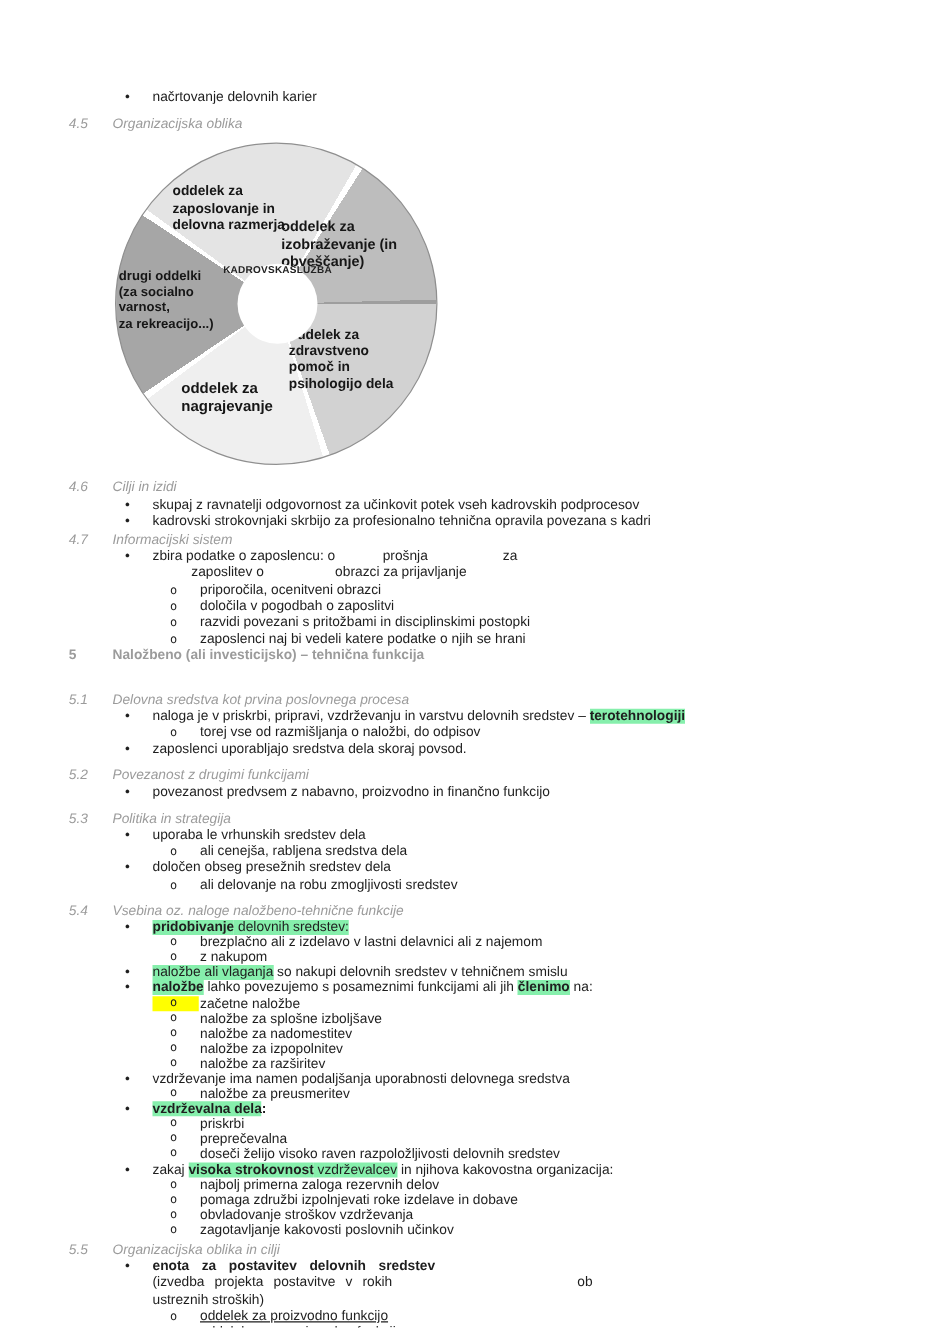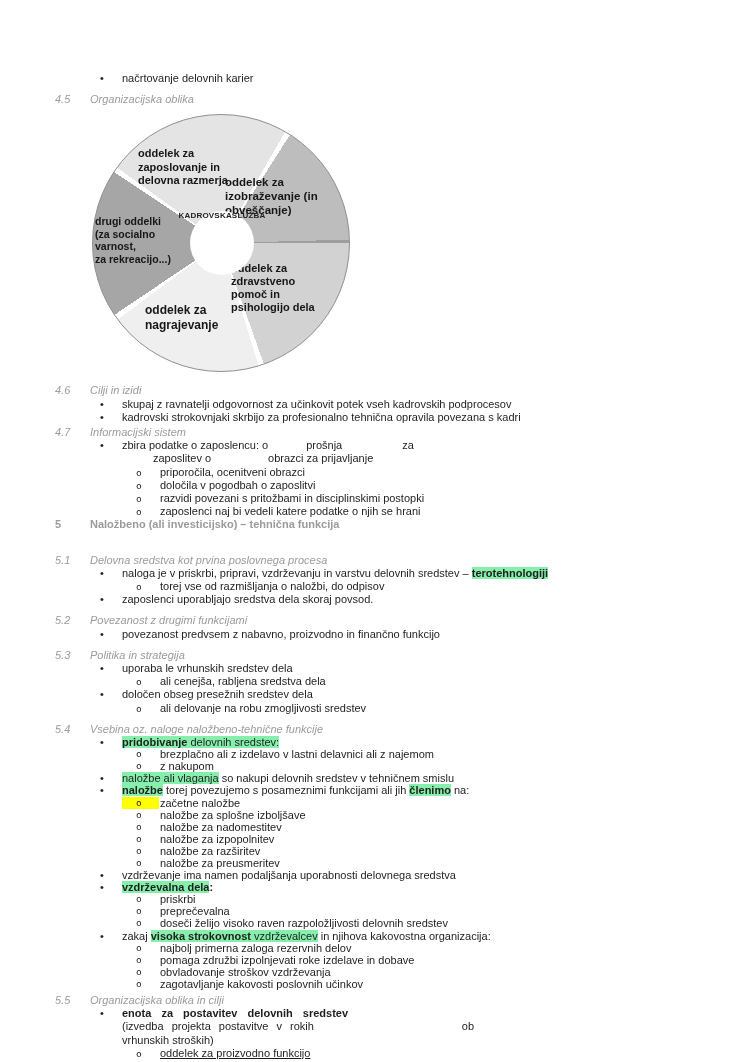--- a/index.html
+++ b/index.html
@@ -127,39 +127,39 @@
   <div class="line b2"><span class="m"></span><span>ali cenejša, rabljena sredstva dela</span></div>
   <div class="line b1"><span class="m"></span><span>določen obseg presežnih sredstev dela</span></div>
   <div class="line b2"><span class="m"></span><span>ali delovanje na robu zmogljivosti sredstev</span></div>
 
   <div class="compact">
     <div class="h2row"><span class="hnum">5.4</span><span>Vsebina oz. naloge naložbeno-tehnične funkcije</span></div>
     <div class="line b1"><span class="m"></span><span class="hl bold">pridobivanje</span><span class="hl"> delovnih sredstev:</span></div>
     <div class="line b2"><span class="m"></span><span>brezplačno ali z izdelavo v lastni delavnici ali z najemom</span></div>
     <div class="line b2"><span class="m"></span><span>z nakupom</span></div>
     <div class="line b1"><span class="m"></span><span class="hl">naložbe ali vlaganja</span><span> so nakupi delovnih sredstev v tehničnem smislu</span></div>
-    <div class="line b1"><span class="m"></span><span class="hl bold">naložbe</span><span> torej povezujemo s posameznimi funkcijami ali jih </span><span class="hl bold">členimo</span><span> na:</span></div>
+    <div class="line b1"><span class="m"></span><span class="hl bold">naložbe</span><span> lahko povezujemo s posameznimi funkcijami ali jih </span><span class="hl bold">členimo</span><span> na:</span></div>
     <div class="line b2"><span class="hlblock"></span><span class="m"></span><span class="z">začetne naložbe</span></div>
     <div class="line b2"><span class="m"></span><span>naložbe za splošne izboljšave</span></div>
     <div class="line b2"><span class="m"></span><span>naložbe za nadomestitev</span></div>
     <div class="line b2"><span class="m"></span><span>naložbe za izpopolnitev</span></div>
     <div class="line b2"><span class="m"></span><span>naložbe za razširitev</span></div>
+    <div class="line b1"><span class="m"></span><span>vzdrževanje ima namen podaljšanja uporabnosti delovnega sredstva</span></div>
     <div class="line b2"><span class="m"></span><span>naložbe za preusmeritev</span></div>
-    <div class="line b1"><span class="m"></span><span>vzdrževanje ima namen podaljšanja uporabnosti delovnega sredstva</span></div>
     <div class="line b1"><span class="m"></span><span class="hl bold">vzdrževalna dela</span><span class="bold">:</span></div>
     <div class="line b2"><span class="m"></span><span>priskrbi</span></div>
     <div class="line b2"><span class="m"></span><span>preprečevalna</span></div>
     <div class="line b2"><span class="m"></span><span>doseči želijo visoko raven razpoložljivosti delovnih sredstev</span></div>
     <div class="line b1"><span class="m"></span><span>zakaj </span><span class="hl bold">visoka strokovnost</span><span class="hl"> vzdrževalcev</span><span> in njihova kakovostna organizacija:</span></div>
     <div class="line b2"><span class="m"></span><span>najbolj primerna zaloga rezervnih delov</span></div>
     <div class="line b2"><span class="m"></span><span>pomaga združbi izpolnjevati roke izdelave in dobave</span></div>
     <div class="line b2"><span class="m"></span><span>obvladovanje stroškov vzdrževanja</span></div>
     <div class="line b2"><span class="m"></span><span>zagotavljanje kakovosti poslovnih učinkov</span></div>
   </div>
 
   <div class="h2row mt4"><span class="hnum">5.5</span><span>Organizacijska oblika in cilji</span></div>
   <div class="line b1 ws7"><span class="m"></span><span class="bold">enota za postavitev delovnih sredstev</span></div>
   <div class="line cont55 ws5"><span>(izvedba projekta postavitve v rokih</span><span class="gap148"></span><span>ob</span></div>
-  <div class="line cont55"><span>vrhunskih stroških)</span></div>
+  <div class="line cont55"><span>ustreznih stroških)</span></div>
   <div class="line b2"><span class="m"></span><span class="ul">oddelek za proizvodno funkcijo</span></div>
   <div class="line b2"><span class="m"></span><span class="ul">oddelek za neproizvodne funkcije</span></div>
 
 </div>
 
 </body></html>

